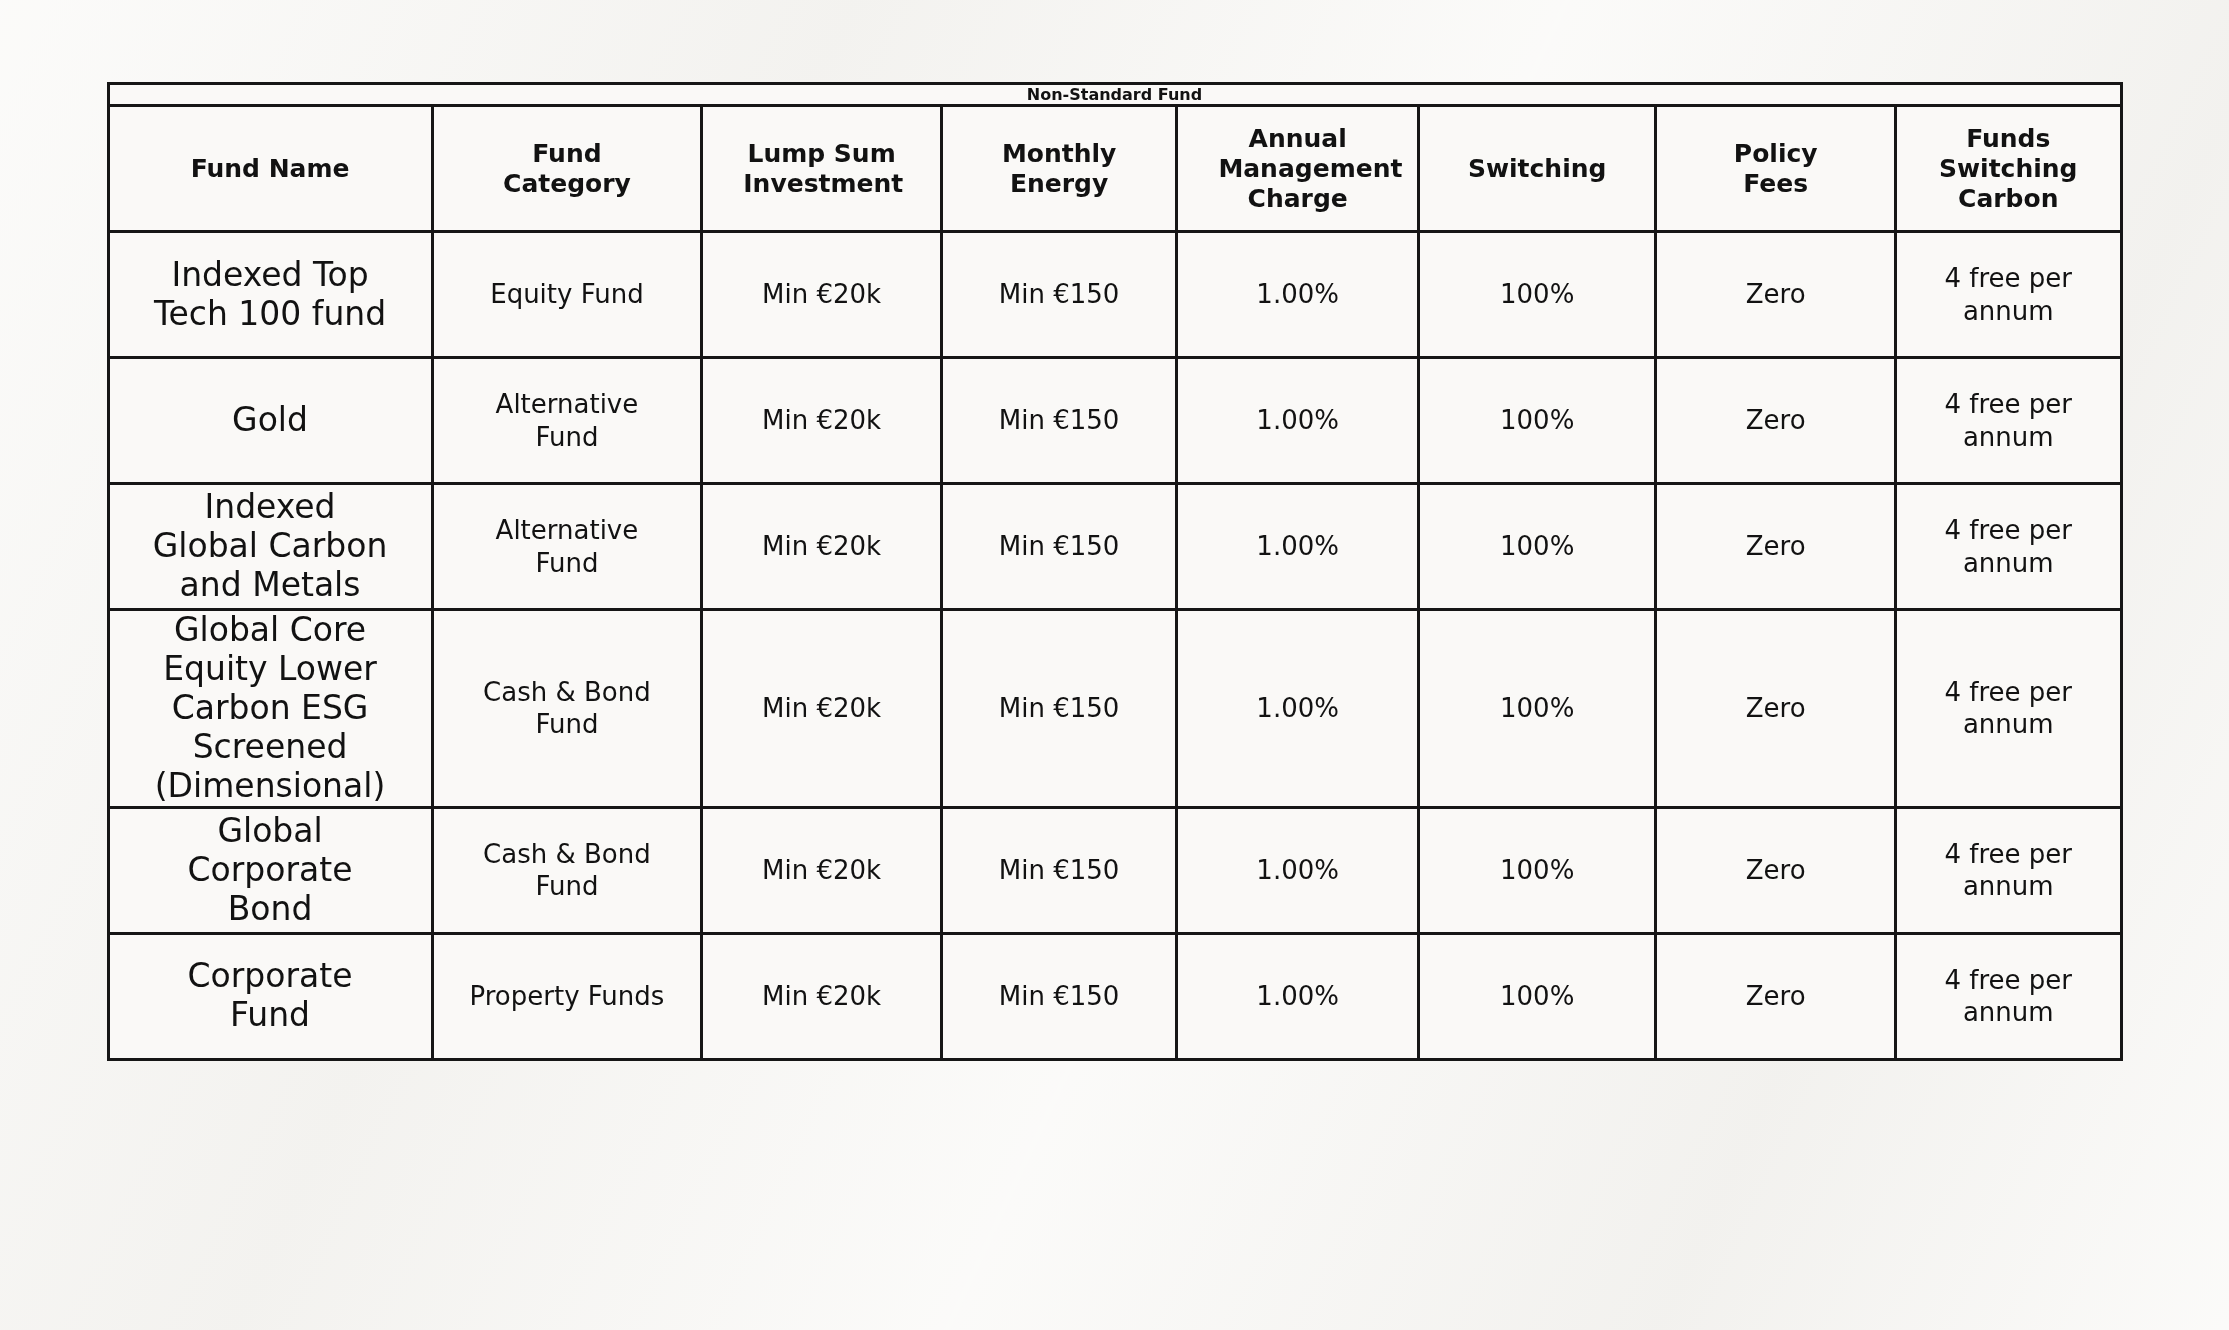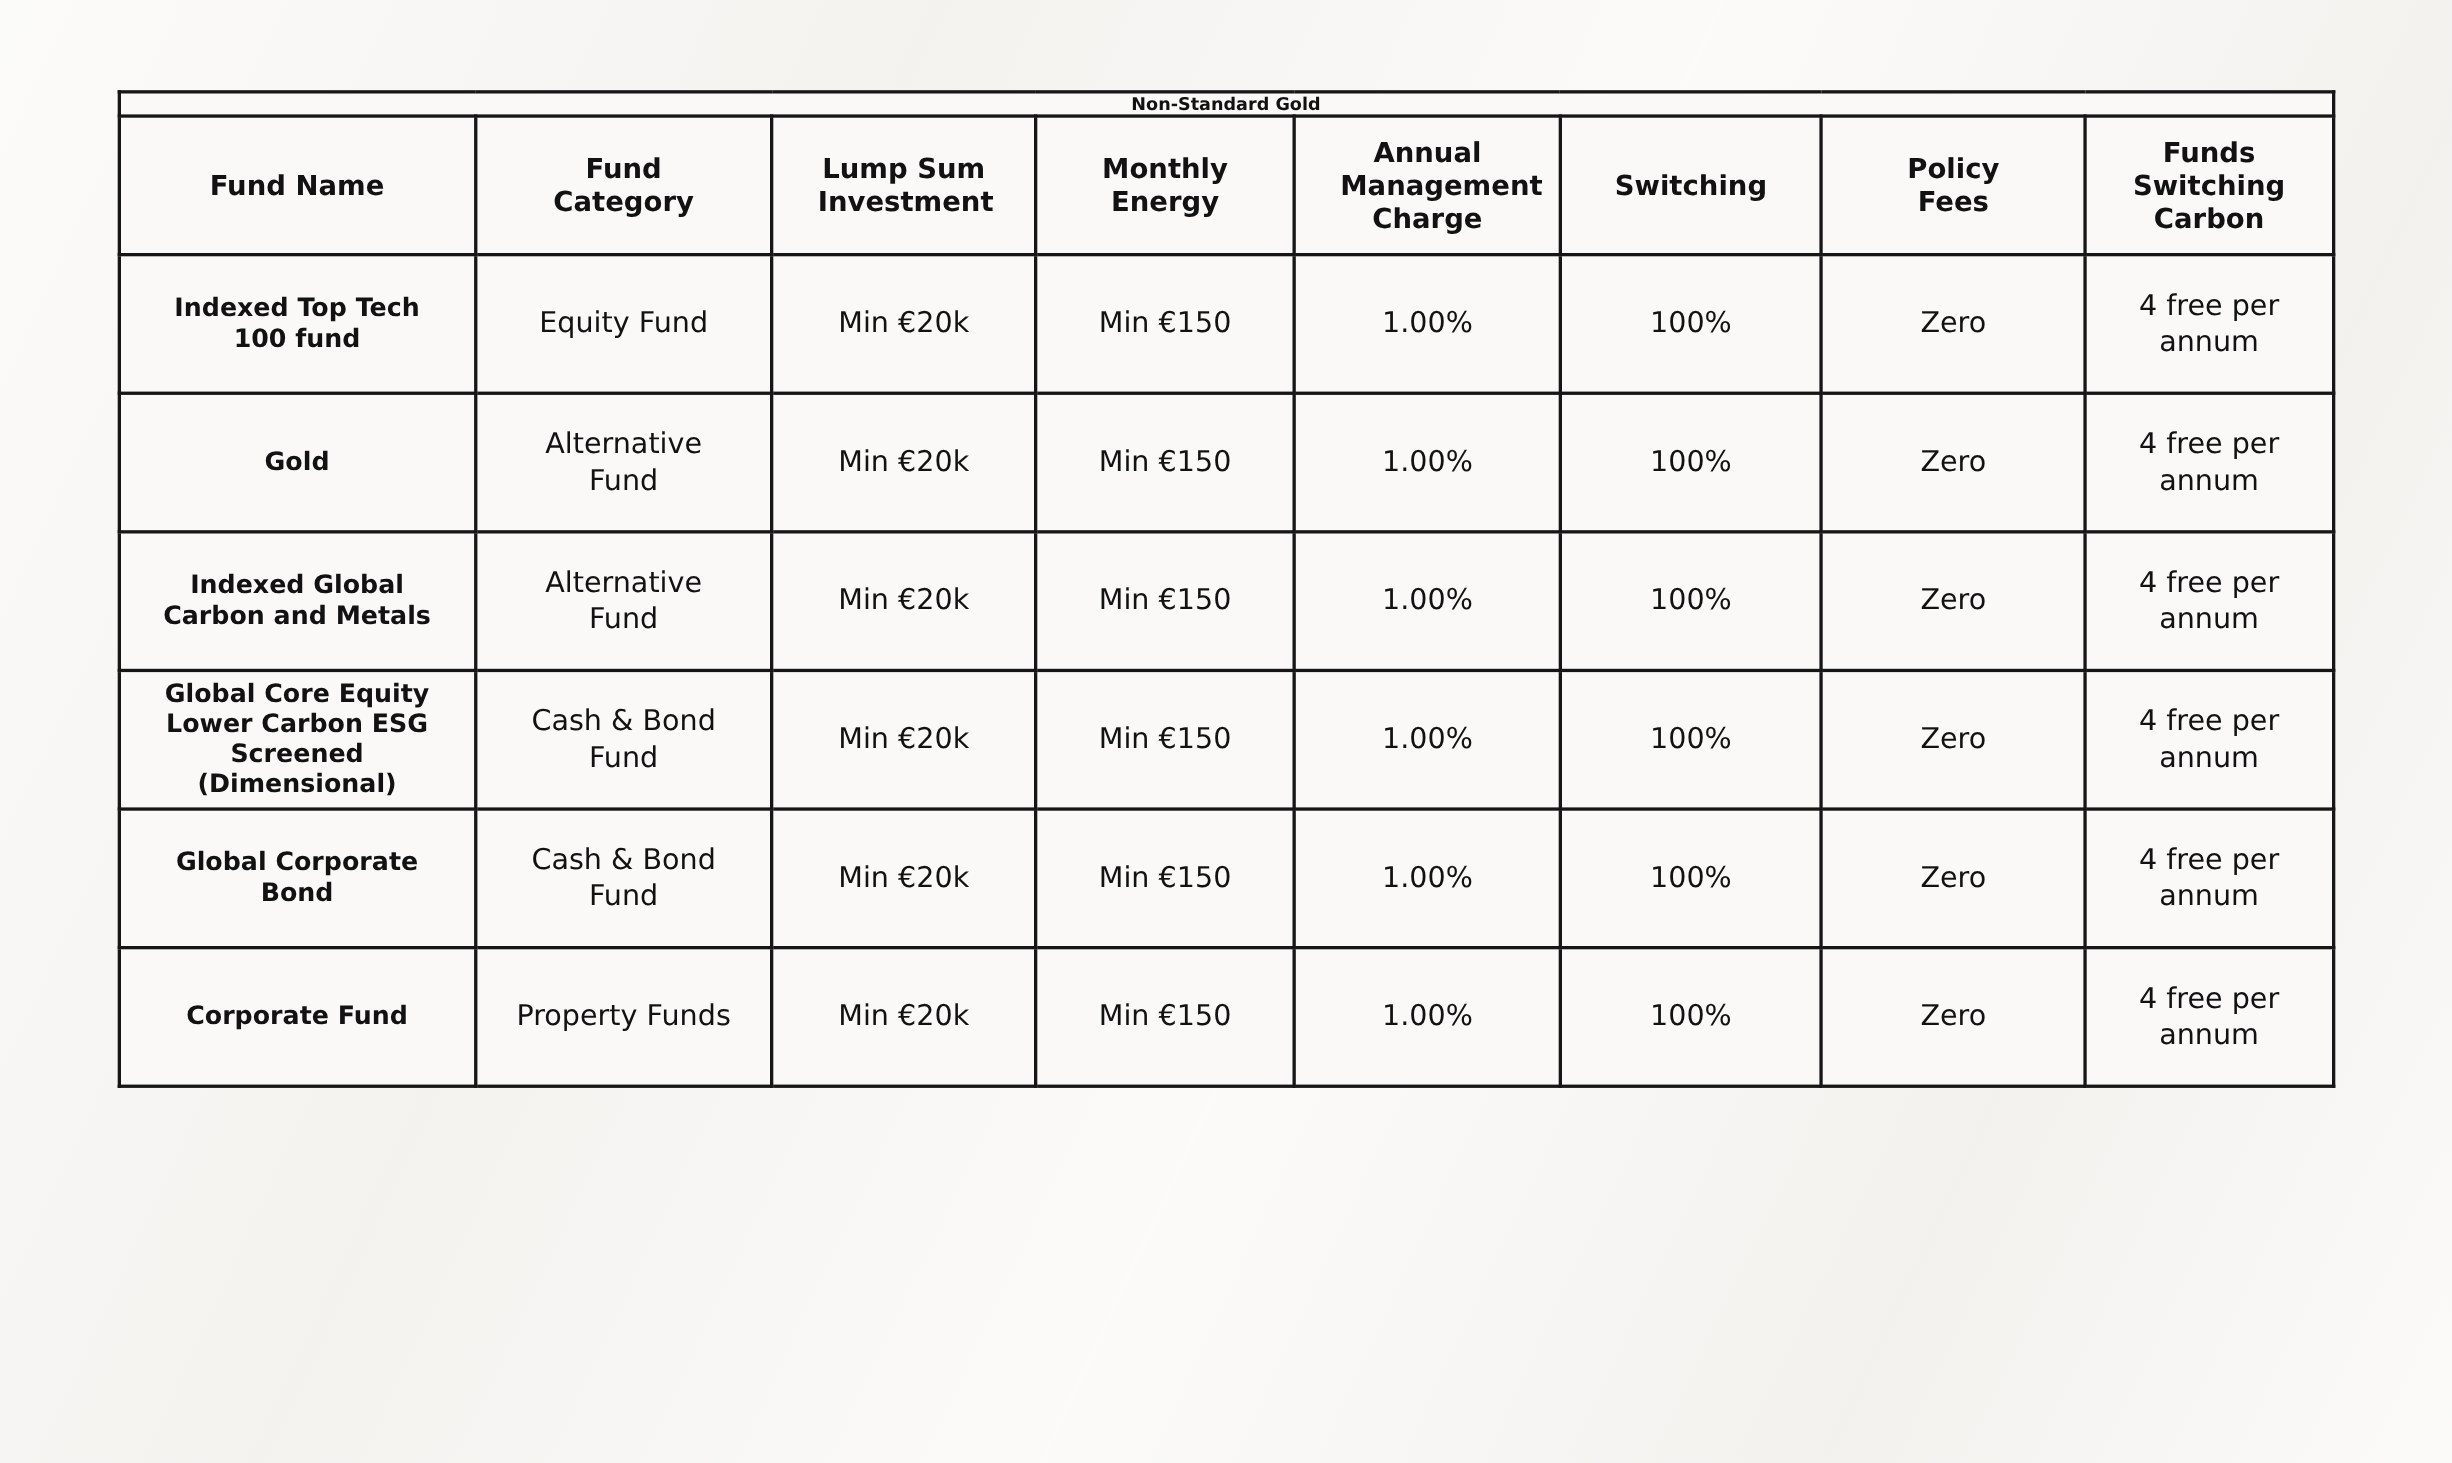--- a/index.html
+++ b/index.html
@@ -37,45 +37,45 @@
     padding:0 40px;
   }
   .fund-table td{
     height:126px;
     font-size:26px;
     font-weight:normal;
     line-height:1.25;
     padding:0 30px;
   }
   .fund-table td.fund-name{
-    font-size:23px;
-    font-weight:bold;
+    font-size:33px;
+    font-weight:normal;
     line-height:1.18;
-    padding:0 28px;
+    padding:0 42px;
   }
   col.c1{width:16.1%} col.c2{width:13.4%} col.c3{width:11.9%} col.c4{width:11.7%}
   col.c5{width:12.0%} col.c6{width:11.8%} col.c7{width:11.9%} col.c8{width:11.2%}
 </style>
 </head>
 <body>
 
 <table class="fund-table">
   <colgroup>
     <col class="c1">
       <col class="c2">
       <col class="c3">
       <col class="c4">
     <col class="c5">
       <col class="c6">
       <col class="c7">
       <col class="c8">
   </colgroup>
   <thead>
     <tr>
-      <th colspan="8" class="title-cell">Non-Standard Gold</th>
+      <th colspan="8" class="title-cell">Non-Standard Fund</th>
     </tr>
     <tr class="header-row">
       <th>Fund Name</th>
       <th>Fund Category</th>
       <th>Lump Sum Investment</th>
       <th>Monthly Energy</th>
       <th>Annual Management Charge</th>
       <th>Switching</th>
       <th>Policy Fees</th>
       <th>Funds Switching Carbon</th>

